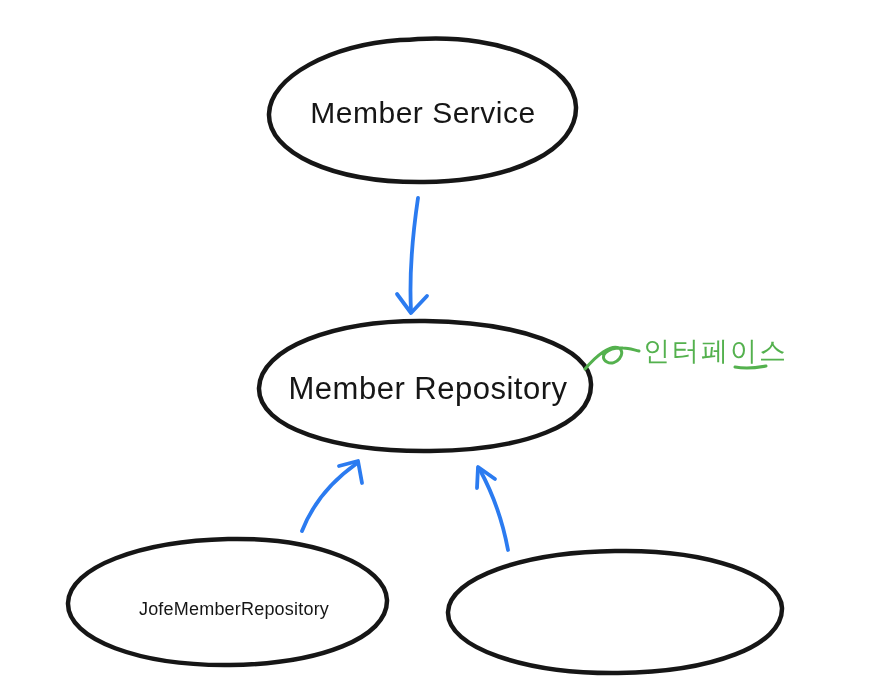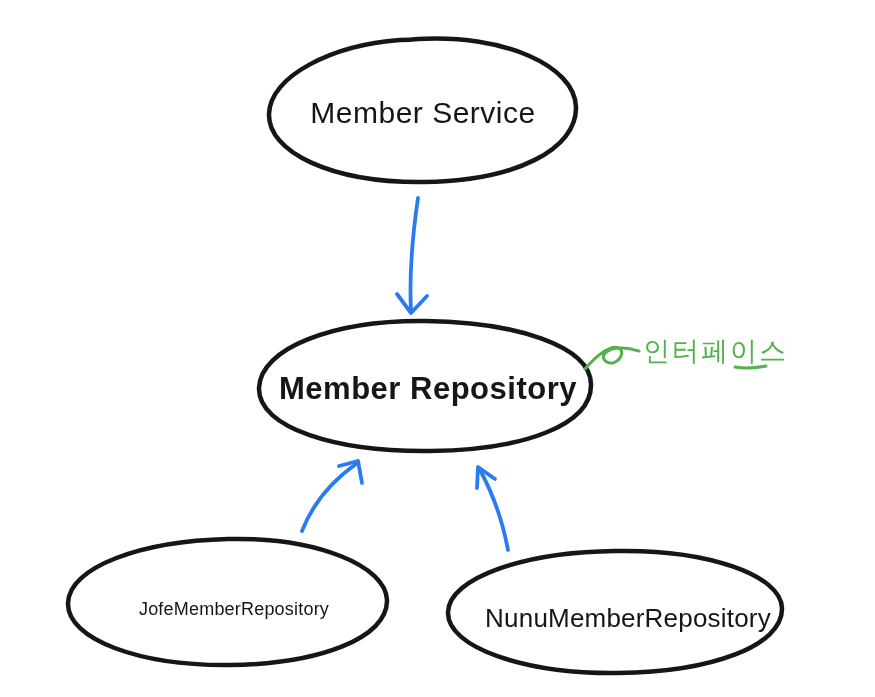--- a/index.html
+++ b/index.html
@@ -22,21 +22,21 @@
   }
   .node-label {
     position: absolute;
     transform: translate(-50%, -50%);
     color: #161616;
     white-space: nowrap;
     text-align: center;
     letter-spacing: 0.5px;
   }
   .label-service    { left: 423px; top: 113px; font-size: 30px; }
-  .label-repository { left: 428px; top: 389px; font-size: 31px; font-weight: bold; }
+  .label-repository { left: 428px; top: 389px; font-size: 31px; }
   .label-jofe       { left: 234px; top: 609px; font-size: 18px; letter-spacing: 0.2px; }
   .label-nunu       { left: 628px; top: 618px; font-size: 26px; letter-spacing: 0.2px; }
   .annotation-label {
     position: absolute;
     left: 643px;
     top: 333px;
     font-size: 27px;
     color: #54b14e;
     white-space: nowrap;
     letter-spacing: 2px;
@@ -91,17 +91,16 @@
       <path d="M 735,367 C 745,369 756,368 766,366"></path>
     </g>
   </svg>
 
   <div class="node-label label-service">Member Service</div>
 
   <div class="node-label label-repository">Member Repository</div>
 
   <div class="node-label label-jofe">JofeMemberRepository</div>
 
-  <div class="node-label label-nunu">NunuMemberRepository</div>
 
   <div class="annotation-label">인터페이스</div>
 
 </div>
 
 </body></html>

